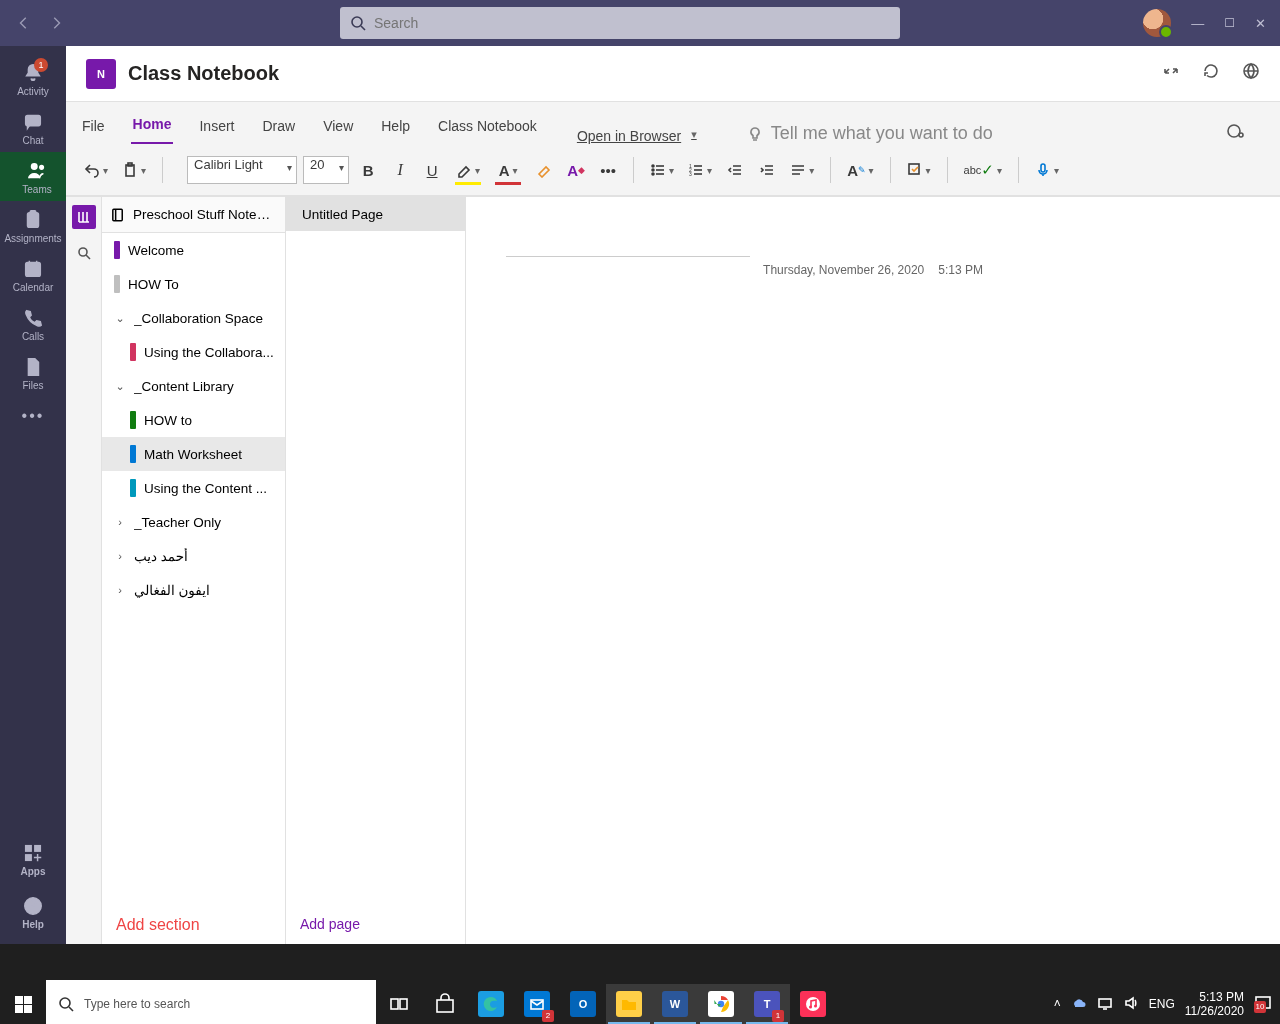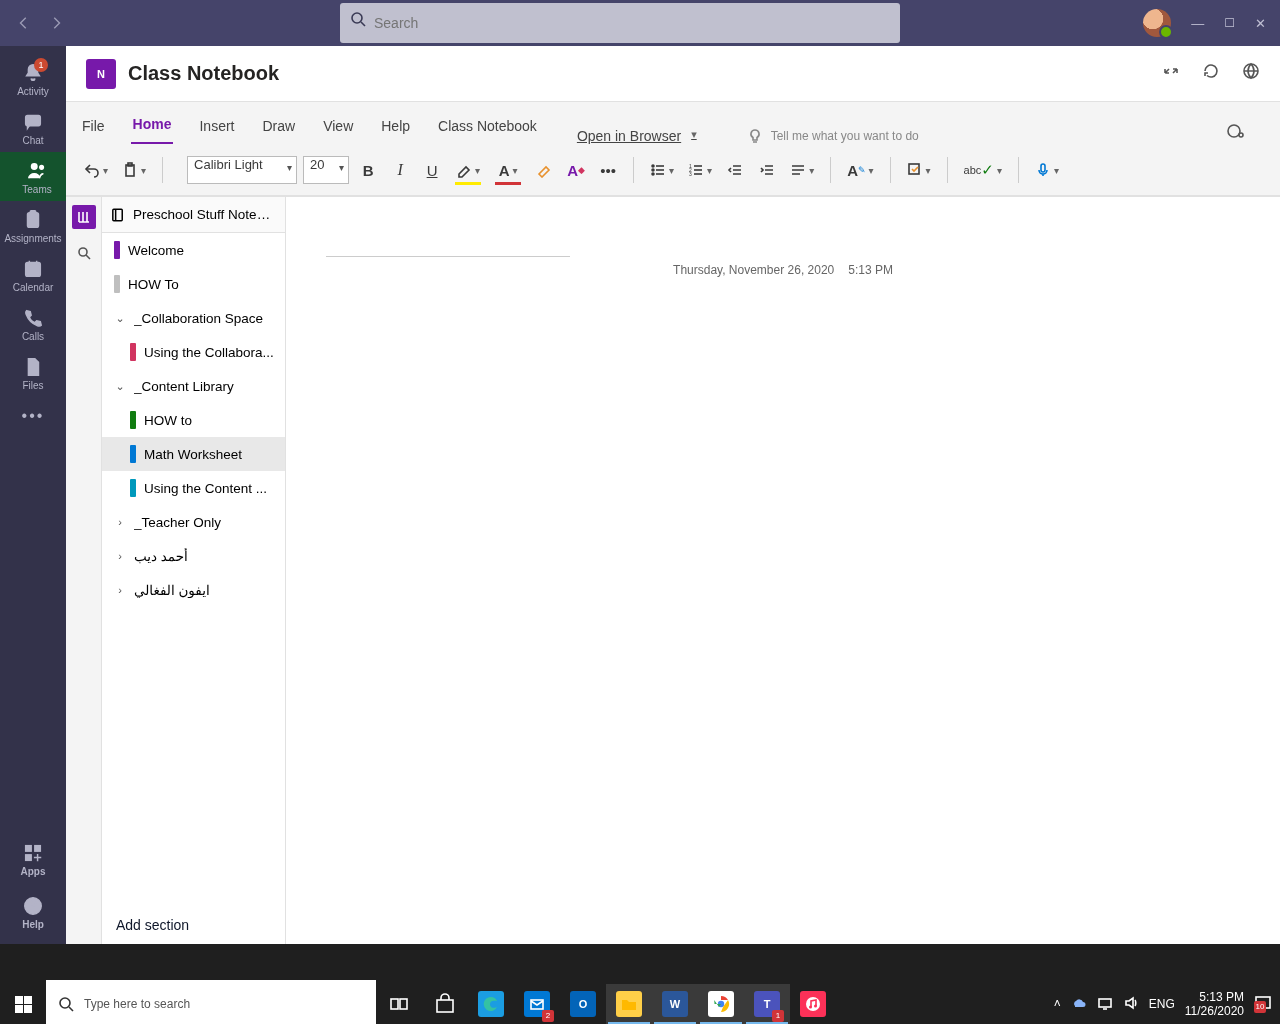--- a/index.html
+++ b/index.html
@@ -3,21 +3,21 @@
 <meta charset="utf-8">
 <style>
 * { margin:0; padding:0; box-sizing:border-box; font-family:"Segoe UI", sans-serif; }
 body { width:1280px; height:1024px; overflow:hidden; background:#1f1f1f; position:relative; }
 
 
 .titlebar { height:46px; background:#45446a; display:flex; align-items:center; color:#c0c0d4; }
 .nav-arrows { width:80px; display:flex; justify-content:center; gap:18px; }
 .arrow-btn { width:14px; height:14px; opacity:.7; cursor:pointer; }
 .search-wrap { flex:0 0 560px; margin-left:260px; }
-.search-box { width:100%; height:40px; background:#c0c0cf; border:none; border-radius:3px; padding:0 10px 0 34px; font-size:14px; color:#3a3a55; }
+.search-box { width:100%; height:32px; background:#c0c0cf; border:none; border-radius:3px; padding:0 10px 0 34px; font-size:14px; color:#3a3a55; }
 .search-wrap { position:relative; }
 .search-wrap .mag { position:absolute; left:10px; top:8px; width:16px; height:16px; color:#3a3a55; }
 .win-buttons { margin-left:auto; display:flex; align-items:center; gap:20px; padding-right:14px; }
 .avatar { width:28px; height:28px; border-radius:50%; background:#c97a4a; background-image: radial-gradient(circle at 35% 35%, #efb68e 40%, #a1583d 41%); position:relative; }
 .avatar::after { content:""; position:absolute; right:-2px; bottom:-2px; width:10px; height:10px; background:#6bb700; border:2px solid #45446a; border-radius:50%; }
 .win-btn { color:#c0c0d4; font-size:13px; }
 
 
 .apprail { position:absolute; left:0; top:46px; width:66px; height:898px; background:#33324a; display:flex; flex-direction:column; align-items:center; padding-top:8px; color:#b3b3c7; }
 .rail-item { width:66px; padding:8px 0 6px; text-align:center; font-size:10px; cursor:pointer; position:relative; }
@@ -36,21 +36,21 @@
 .tab-actions { margin-left:auto; display:flex; gap:22px; color:#555; }
 .tab-actions span { font-size:18px; cursor:pointer; }
 
 
 .ribbon-area { background:#f4f4f4; border-bottom:1px solid #e1e1e1; height:94px; }
 .ribbon-tabs { height:42px; display:flex; align-items:flex-end; padding:0 14px; gap:24px; font-size:14px; color:#444; }
 .ribbon-tab { padding:0 2px 10px; cursor:pointer; }
 .ribbon-tab.active { color:#7719aa; border-bottom:2px solid #7719aa; font-weight:700; }
 .ribbon-right { margin-left:14px; display:flex; align-items:flex-start; gap:10px;text-decoration:underline; }
 .ribbon-right .chevdown { font-size:11px; color:#666; }
-.tellme { color:#888; font-size:12px; margin-left:26px; display:flex; align-items:center; gap:8px;text-align:right; }
+.tellme { color:#888; font-size:18px; margin-left:26px; display:flex; align-items:center; gap:8px;text-align:right; }
 .ribbon-far { margin-left:auto; padding-right:20px; color:#555; }
 
 .toolbar { height:52px; display:flex; align-items:center; padding:0 14px; gap:6px; color:#3a3a3a; }
 .tb { display:flex; align-items:center; justify-content:center; height:30px; min-width:26px; padding:0 4px; cursor:pointer; font-size:15px; }
 .tb .chev { font-size:10px; margin-left:3px; color:#666; }
 .tb.bold { font-weight:bold; }
 .tb.italic { font-style:italic; font-family:Georgia; font-size:16px; }
 .tb.under { text-decoration:underline; }
 .tb-sep { width:1px; height:26px; background:#ccc; margin:0 6px; }
 .font-select { height:28px; border:1px solid #bbb; background:#fff; padding:0 20px 0 6px; font-size:13px; position:relative; }
@@ -65,21 +65,21 @@
 .nb-rail { width:36px; background:#f4f4f4; border-right:1px solid #e1e1e1; display:flex; flex-direction:column; align-items:center; padding-top:8px; gap:12px; }
 .nb-rail-btn { width:24px; height:24px; display:flex; align-items:center; justify-content:center; color:#7719aa; cursor:pointer; }
 .sections { width:184px; border-right:1px solid #e1e1e1; display:flex; flex-direction:column; font-size:13.5px; }
 .nb-title-row { height:36px; display:flex; align-items:center; padding:0 8px; gap:8px; border-bottom:1px solid #e1e1e1; background:#fafafa; }
 .sec-item { height:34px; display:flex; align-items:center; padding:0 8px 0 12px; gap:8px; cursor:pointer; position:relative; }
 .sec-item.indent { padding-left:28px; }
 .sec-item.selected { background:#e8e8e8; }
 .sec-tab { width:6px; height:18px; border-radius:1px; }
 .sec-chev { width:12px; font-size:11px; color:#555; text-align:center; display:inline-block; }
 .sec-label { white-space:nowrap; overflow:hidden; text-overflow:ellipsis; }
-.sections-footer { margin-top:auto; height:40px; display:flex; align-items:center; padding-left:14px; color:#0f172a; font-size:14px; cursor:pointer; border-top:1px solid transparent; }
+.sections-footer { margin-top:auto; height:40px; display:flex; align-items:center; padding-left:14px; color:#ef4444; font-size:16px; cursor:pointer; border-top:1px solid transparent; }
 
 .pages { width:180px; border-right:1px solid #e1e1e1; display:flex; flex-direction:column; }
 .page-item { height:34px; display:flex; align-items:center; padding-left:16px; font-size:13.5px; cursor:pointer; }
 .page-item.selected { background:#e1e1e1; }
 .pages-footer { margin-top:auto; height:40px; display:flex; align-items:center; padding-left:14px; color:#7719aa; font-size:14px; cursor:pointer; }
 
 .page-canvas { flex:1; padding:28px 40px; position:relative; }
 .page-title-input { border:none; border-bottom:1px solid #ccc; width:244px; height:32px; font-size:22px; }
 .page-meta { margin-top:6px; font-size:12px; color:#666; display:flex; gap:14px;justify-content:center; }
 
@@ -432,20 +432,26 @@
             <span class="sec-label">أحمد ديب</span>
           </div>
           <div class="sec-item">
             <span class="sec-chev">›</span>
             <span class="sec-label">ايفون الفغالي</span>
           </div>
         </div>
       <div class="sections-footer">Add section</div>
     </div>
 
+    <div class="pages">
+      <div id="pages-list">
+          <div class="page-item selected">Untitled Page</div>
+        </div>
+      <div class="pages-footer">Add page</div>
+    </div>
 
     <div class="page-canvas">
       <input class="page-title-input" style="">
       <div class="page-meta">
         <span>Thursday, November 26, 2020</span>
         <span>5:13 PM</span>
       </div>
     </div>
   </div>
 

